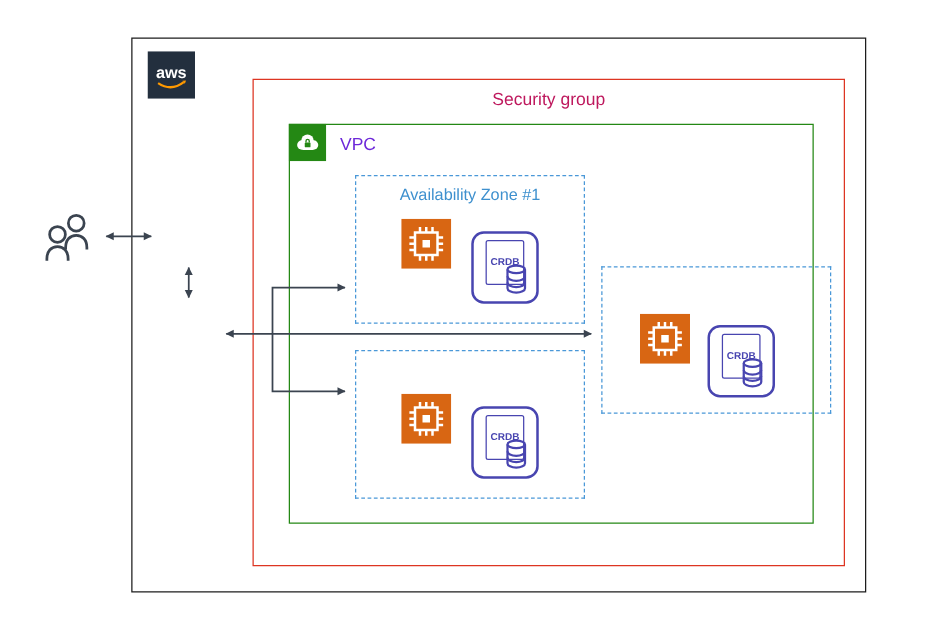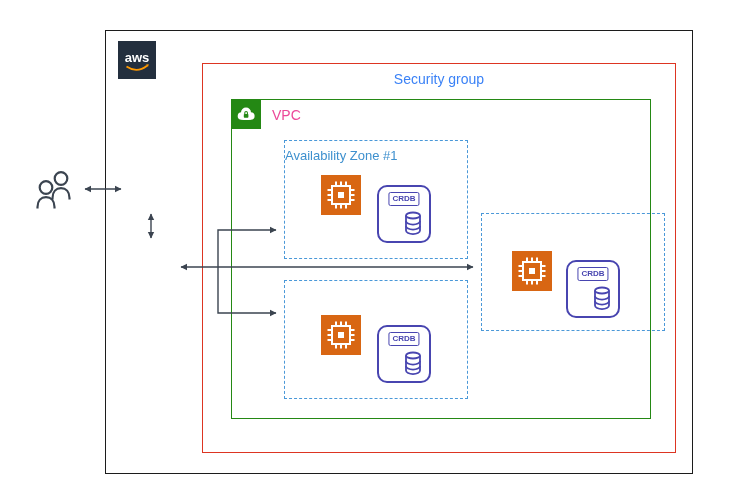--- a/index.html
+++ b/index.html
@@ -8,40 +8,40 @@
 
   
   .overlay { position: absolute; left: 0; top: 0; z-index: 10; pointer-events: none; }
 
   
   .aws-cloud { position: absolute; left: 105px; top: 30px; width: 588px; height: 444px; border: 1.5px solid #1c1c1c; background: #fff; }
   .aws-logo { position: absolute; left: 12px; top: 10px; width: 38px; height: 38px; }
 
   
   .sg-box { position: absolute; left: 96px; top: 32px; width: 474px; height: 390px; border: 1px solid #DD3522; }
-  .sg-label { position: absolute; top: 7px; left: 0; right: 0; text-align: center; color: #3b82f6; font-size: 14px; }
+  .sg-label { position: absolute; top: 7px; left: 0; right: 0; text-align: center; color: #be185d; font-size: 14px; }
 
   
   .vpc-box { position: absolute; left: 28px; top: 35px; width: 420px; height: 320px; border: 1px solid #248814; }
   .vpc-icon { position: absolute; left: -1px; top: -1px; width: 30px; height: 30px; display: block; }
-  .vpc-label { position: absolute; left: 40px; top: 7px; color: #ec4899; font-size: 14px; }
+  .vpc-label { position: absolute; left: 40px; top: 7px; color: #6d28d9; font-size: 14px; }
 
   
   .az { position: absolute; border: 1.4px dashed #4A98D8; background: transparent; }
-  .az-label { margin-top: 7px; color: #3E90CE; font-size: 13px; }
+  .az-label { text-align: center; margin-top: 7px; color: #3E90CE; font-size: 13px; }
   .az1 { left: 52px; top: 40px;  width: 184px; height: 119px; }
   .az2 { left: 52px; top: 180px; width: 184px; height: 119px; }
   .az3 { left: 249px; top: 113px; width: 184px; height: 118px; }
 
   .ec2 { position: absolute; left: 36px; top: 34px; width: 40px; height: 40px; display: block; }
   .az3 .ec2 { left: 30px; top: 37px; }
 
   .crdb { position: absolute; left: 92px; top: 44px; width: 54px; height: 58px; border: 2px solid #4845B0; border-radius: 10px; background: #fff; }
   .az3 .crdb { left: 84px; top: 46px; }
-  .crdb-text { position: absolute; top: 5px; left: 50%; transform: translateX(-50%); font-size: 8px; font-weight: bold; color: #4845B0; border: 1px solid #4845B0; border-radius: 2px; padding: 2px 3px; line-height: 1; white-space: nowrap; }
+  .crdb-text { position: absolute; top: 5px; left: 50%; transform: translateX(-50%); font-size: 8px; font-weight: bold; color: #4845B0; border: 1px solid #4845B0; border-radius: 2px; padding: 13px 3px; line-height: 1; white-space: nowrap; }
   .crdb-cyl { position: absolute; right: 6px; bottom: 4px; display: block; }
 
   
   .users { position: absolute; left: 30px; top: 166px; width: 48px; height: 50px; }
   .purple-icon { position: absolute; width: 48px; height: 48px; border-radius: 3px; background: linear-gradient(135deg, #9D63F5 0%, #7A3DE0 100%); }
   .r53 { left: 127px; top: 162px; }
   .elb { left: 127px; top: 243px; }
   .purple-icon svg { display: block; }
 </style>
 </head>

